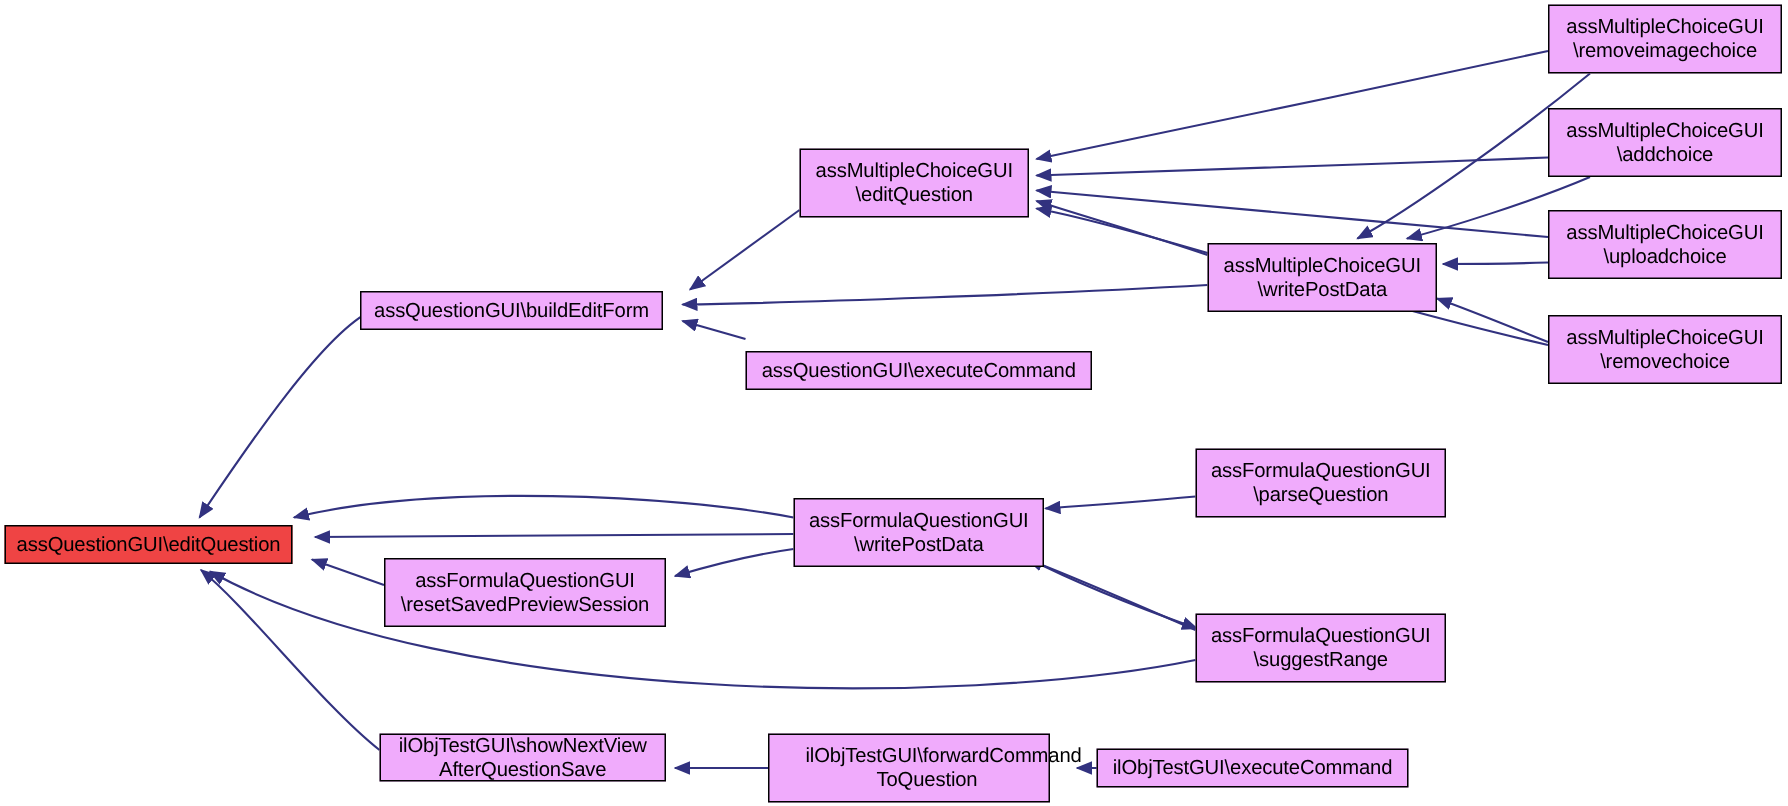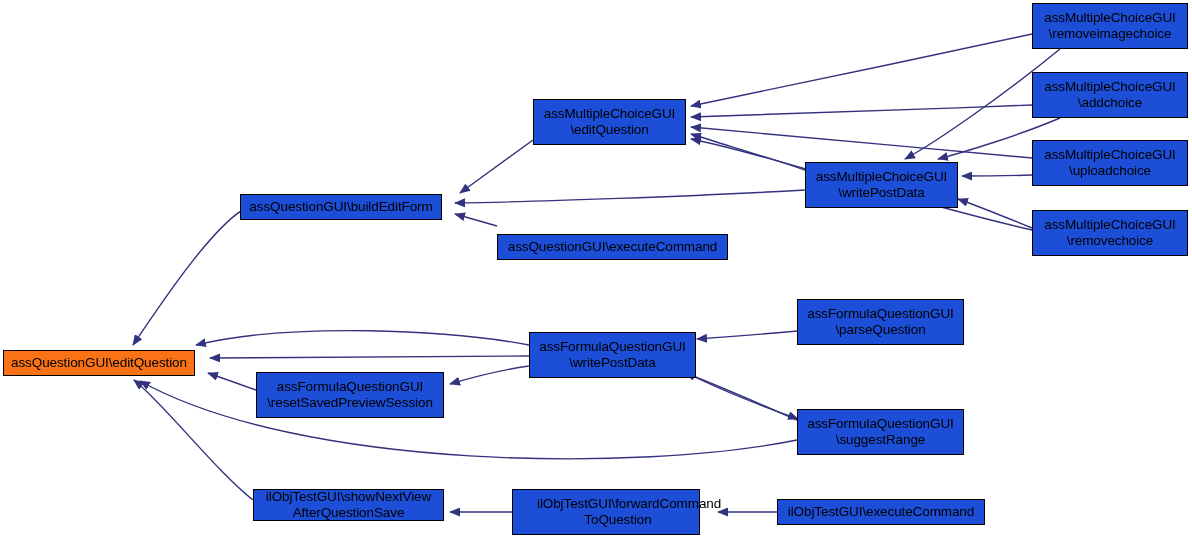--- a/index.html
+++ b/index.html
@@ -1,24 +1,24 @@
 <!DOCTYPE html>
 <html><head>
 <meta charset="utf-8">
 <style>
   html,body{margin:0;padding:0;background:#ffffff;}
   body{width:1192px;height:537px;overflow:hidden;
        font-family:"Liberation Sans","DejaVu Sans",sans-serif;}
   #graph{position:relative;width:1192px;height:537px;}
   #edges{position:absolute;left:0;top:0;width:1192px;height:537px;}
   .node{position:absolute;box-sizing:border-box;border:1px solid #000000;
-        background:#1d4ed8;display:flex;align-items:center;justify-content:center;
+        background:#f0abfc;display:flex;align-items:center;justify-content:center;
         text-align:center;font-size:13.5px;line-height:16px;color:#000000;
         white-space:pre-line;letter-spacing:-0.1px;}
-  .node.highlight{background:#f97316;}
+  .node.highlight{background:#ef4444;}
   .nlabel{display:block;width:100%;white-space:pre-line;}
 </style>
 </head>
 <body>
 
 <div id="graph">
   <svg id="edges" viewBox="0 0 1192 537" xmlns="http://www.w3.org/2000/svg">
     <defs>
       <marker id="ah" markerWidth="11" markerHeight="9" refX="10" refY="4.5" orient="auto" markerUnits="userSpaceOnUse">
         <path d="M0,0 L11,4.5 L0,9 z" fill="#32327f"></path>
@@ -72,15 +72,15 @@
       <div class="node" style="left: 797px; top: 299px; width: 167px; height: 46px;"><span class="nlabel">assFormulaQuestionGUI
 \parseQuestion</span></div>
       <div class="node" style="left: 797px; top: 409px; width: 167px; height: 46px;"><span class="nlabel">assFormulaQuestionGUI
 \suggestRange</span></div>
       <div class="node" style="left: 256px; top: 372px; width: 188px; height: 46px;"><span class="nlabel">assFormulaQuestionGUI
 \resetSavedPreviewSession</span></div>
       <div class="node" style="left: 253px; top: 489px; width: 191px; height: 32px;"><span class="nlabel">ilObjTestGUI\showNextView
 AfterQuestionSave</span></div>
       <div class="node" style="left: 512px; top: 489px; width: 188px; height: 46px; padding-left: 24px;"><span class="nlabel">ilObjTestGUI\forwardCommand
 ToQuestion</span></div>
-      <div class="node" style="left: 777px; top: 499px; width: 208px; height: 26px;"><span class="nlabel">ilObjTestGUI\executeCommand</span></div>
+      <div class="node" style="left: 731px; top: 499px; width: 208px; height: 26px;"><span class="nlabel">ilObjTestGUI\executeCommand</span></div>
     </div>
 </div>
 
 </body></html>

